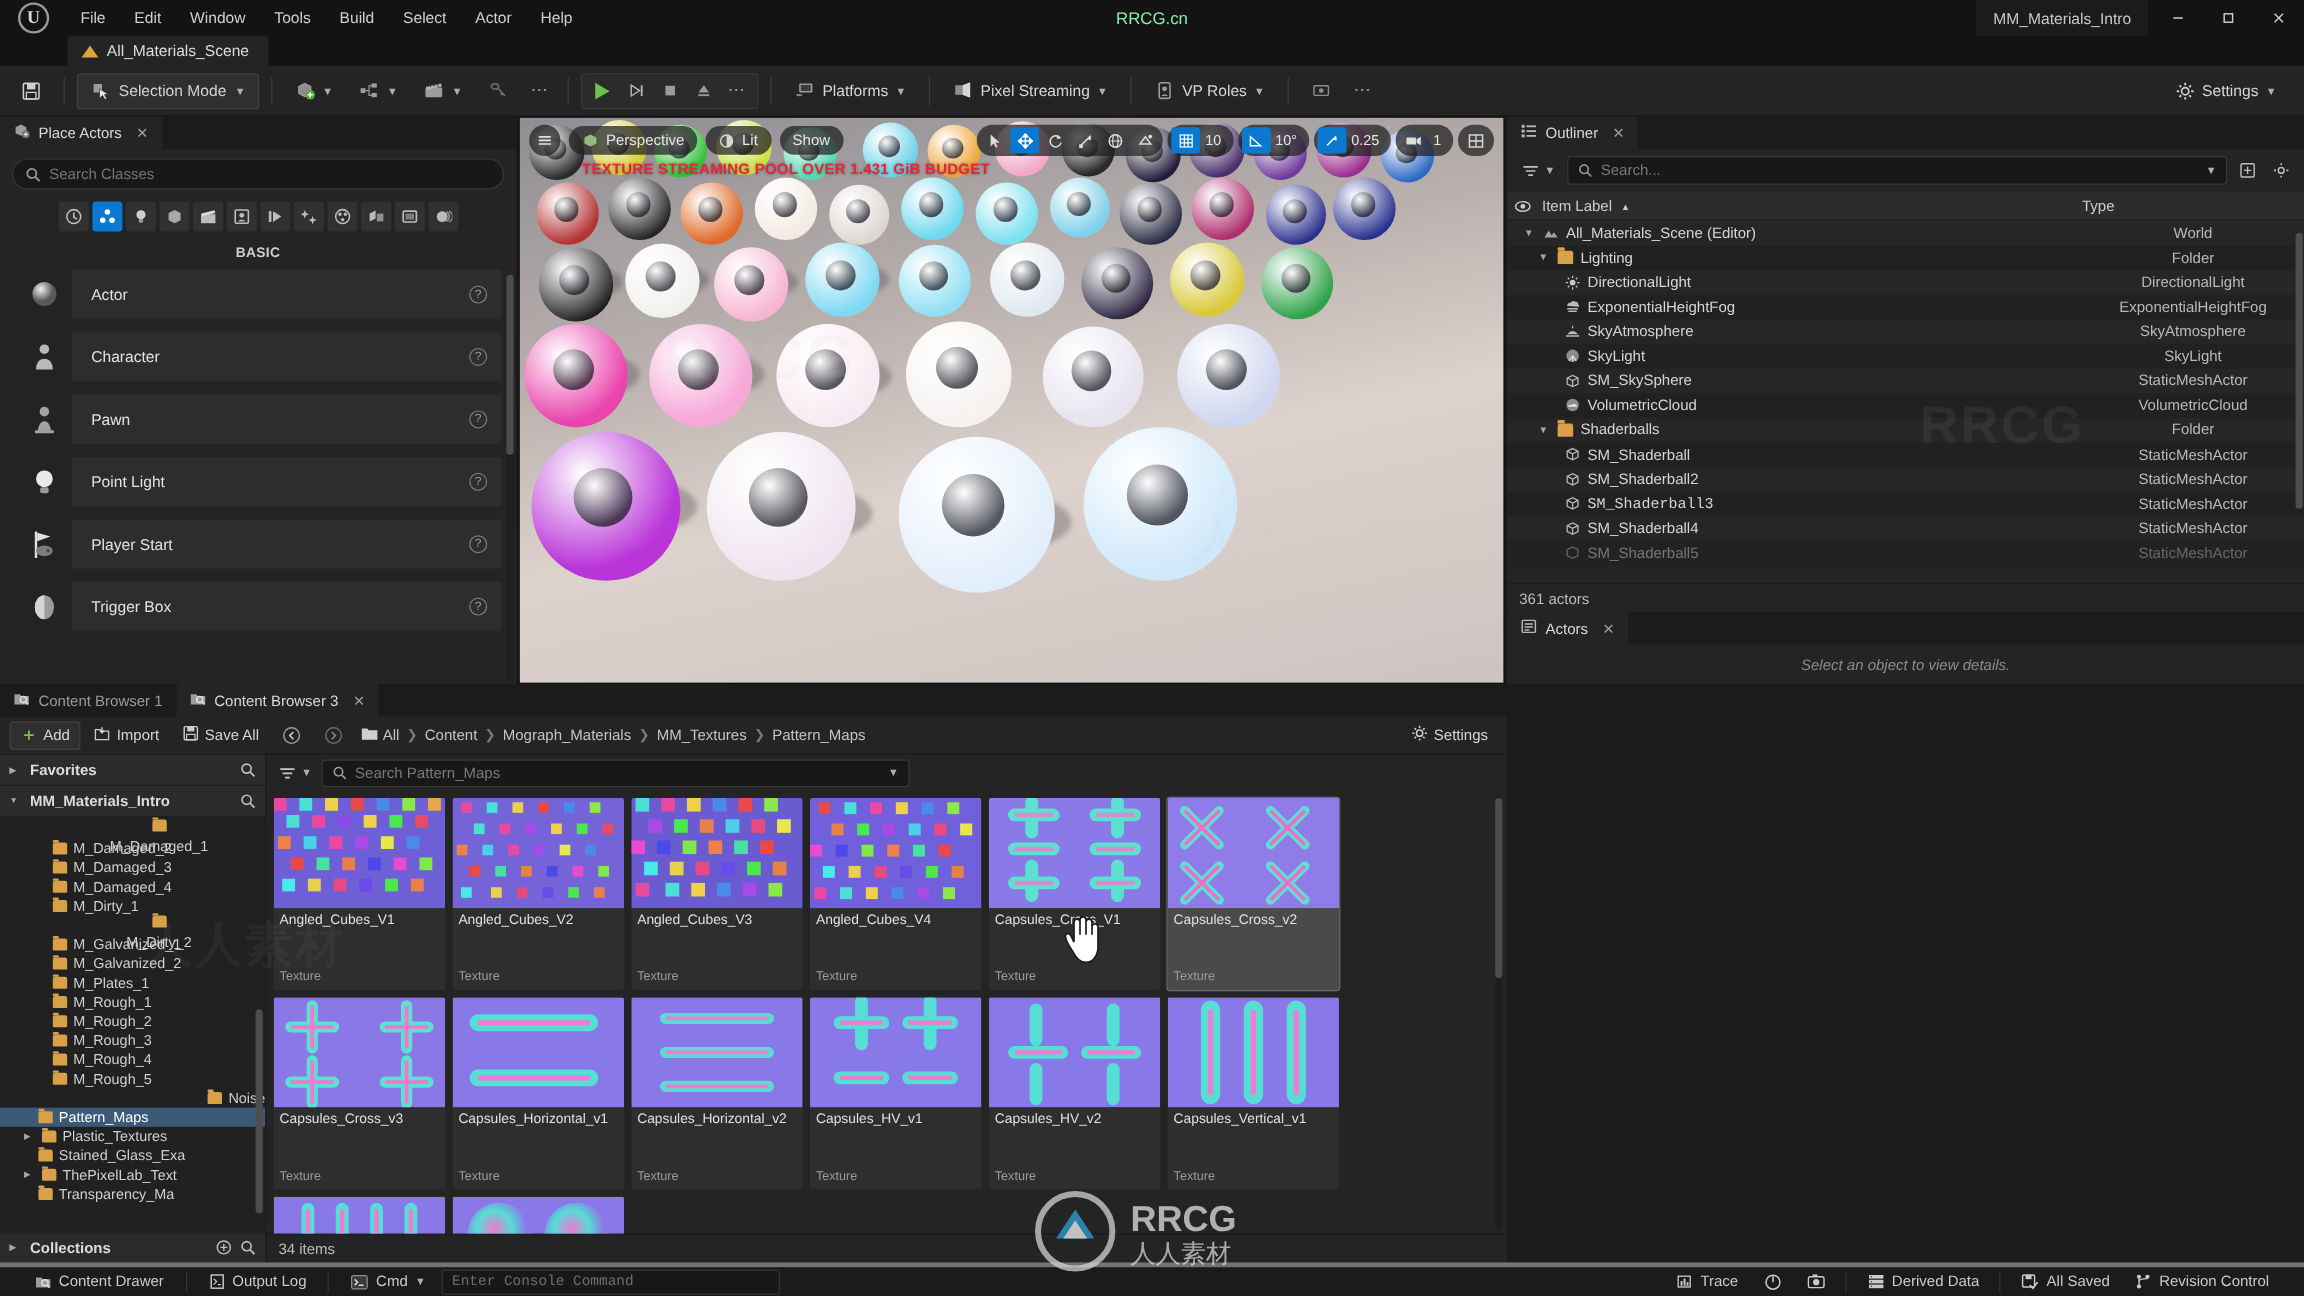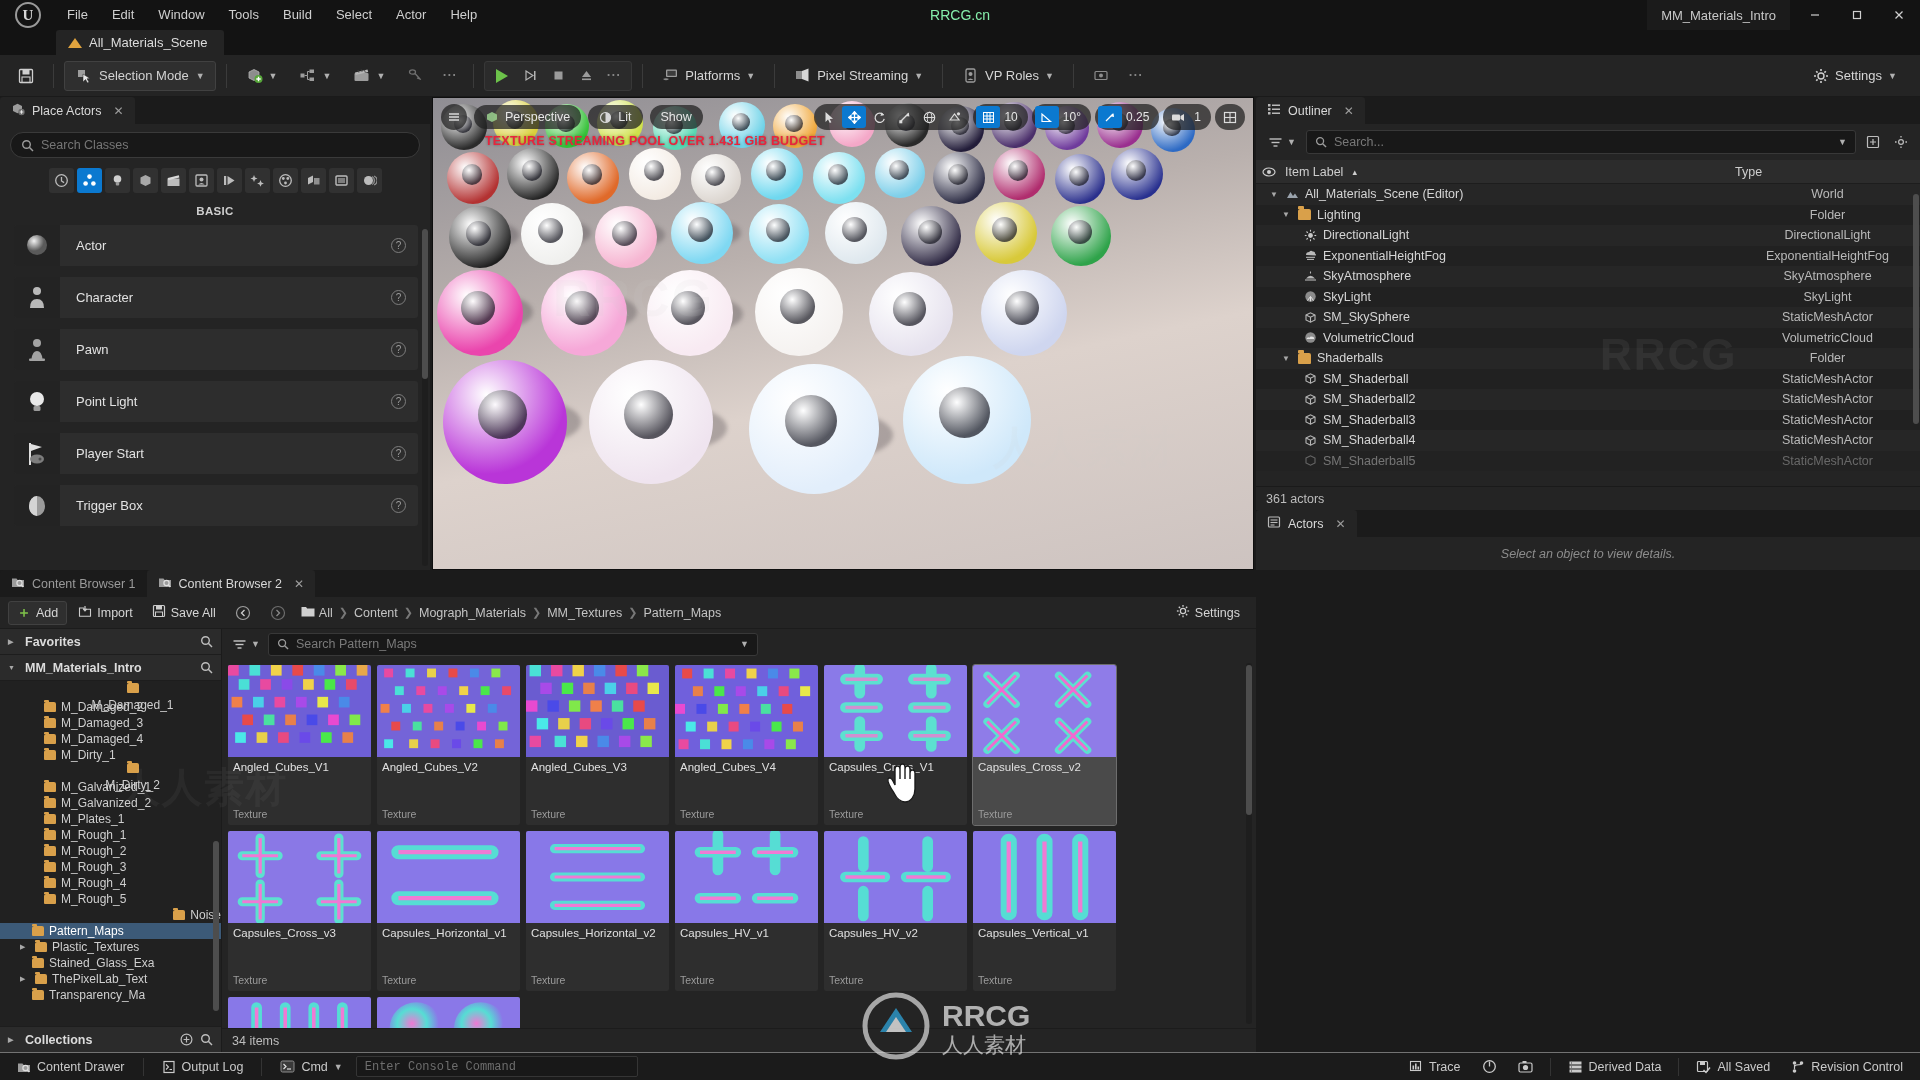--- a/index.html
+++ b/index.html
@@ -243,21 +243,21 @@
   .asset.sel { background: #4a4a4a; outline: 1px solid #6d6d6d; }
   .asset-thumb { height: 92px; width: 100%; position: relative; overflow: hidden; }
   .asset-lbl { font-size: 11.5px; color: #e0e0e0; padding: 4px 5px 0 5px; line-height: 13px; flex: 1; word-break: break-word; }
   .asset-type { font-size: 10.5px; color: #9b9b9b; padding: 0 5px 5px 5px; }
   .item-count { height: 24px; display: flex; align-items: center; padding-left: 10px; font-size: 12.5px; color: #bdbdbd; flex: none; border-top: 1px solid #1c1c1c; }
   .cb-side { flex: 1; background: #1b1b1b; }
 
   
   .statusbar {
     height: 28px; background: #1b1b1b; display: flex; align-items: center;
-    padding: 0 8px; gap: 4px; flex: none; border-top: 1px solid #737373;
+    padding: 0 20px; gap: 4px; flex: none; border-top: 4px solid #737373;
   }
   .sb-btn { display: flex; align-items: center; gap: 6px; height: 22px; padding: 0 9px; font-size: 12.5px; color: #cacaca; border-radius: 2px; }
   .sb-sep { width: 1px; height: 18px; background: #343434; margin: 0 5px; }
   .console-input {
     width: 282px; height: 21px; background: #181818; border: 1px solid #353535; border-radius: 2px;
     display: flex; align-items: center; padding: 0 8px; font-size: 12px; color: #6e6e6e;
     font-family: "Liberation Mono", monospace;
   }
   .sb-right { margin-left: auto; display: flex; align-items: center; gap: 3px; }
 
@@ -1055,21 +1055,21 @@
                 <svg width="13" height="13" viewBox="0 0 13 13">
                     <path d="M2 4 L6.5 1.8 L11 4 L11 9 L6.5 11.2 L2 9 Z" fill="none" stroke="#b6b6b6" stroke-width="1.1"></path>
                     <path d="M2 4 L6.5 6.2 L11 4 M6.5 6.2 v5" stroke="#b6b6b6" stroke-width="1.1" fill="none"></path>
                   </svg>
               </span>
               <span>SM_Shaderball2</span>
             </div>
             <div class="typ">StaticMeshActor</div>
           </div>
           <div class="orow">
-            <div class="lbl" style="padding-left:48px;">
+            <div class="lbl" style="padding-left:48px;font-family:Liberation Mono, monospace;">
               <span class="mesh-ico">
                 <svg width="13" height="13" viewBox="0 0 13 13">
                     <path d="M2 4 L6.5 1.8 L11 4 L11 9 L6.5 11.2 L2 9 Z" fill="none" stroke="#b6b6b6" stroke-width="1.1"></path>
                     <path d="M2 4 L6.5 6.2 L11 4 M6.5 6.2 v5" stroke="#b6b6b6" stroke-width="1.1" fill="none"></path>
                   </svg>
               </span>
               <span>SM_Shaderball3</span>
             </div>
             <div class="typ">StaticMeshActor</div>
           </div>
@@ -1135,21 +1135,21 @@
           <span>Content Browser 1</span>
         </div>
         <div class="panel-tab">
           <span>
             <svg width="14" height="14" viewBox="0 0 14 14">
                 <path d="M1 3.5 h4.5 l1.2 1.5 H13 v7 H1 Z" fill="#9c9c9c"></path>
                 <circle cx="8.5" cy="8" r="2.6" fill="none" stroke="#e0e0e0" stroke-width="1.2"></circle>
                 <line x1="10.4" y1="10" x2="12.3" y2="12" stroke="#e0e0e0" stroke-width="1.3"></line>
               </svg>
           </span>
-          <span>Content Browser 2</span>
+          <span>Content Browser 3</span>
           <span class="tab-x">✕</span>
         </div>
       </div>
 
       <div class="cb-toolbar">
         <div class="cb-tb-btn add-btn">
           <span class="plus-g">＋</span>
           <span>Add</span>
         </div>
         <div class="cb-tb-btn">

